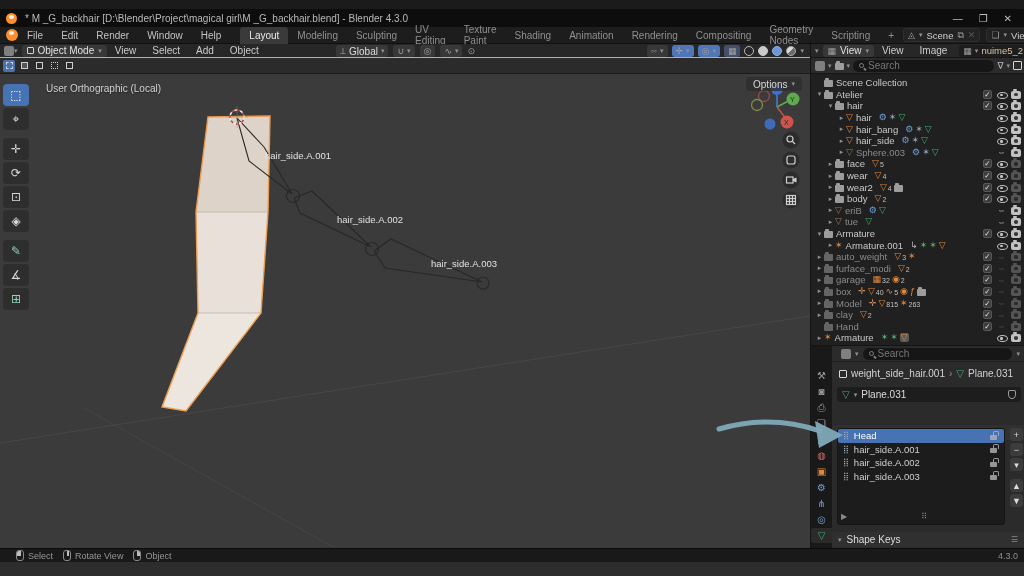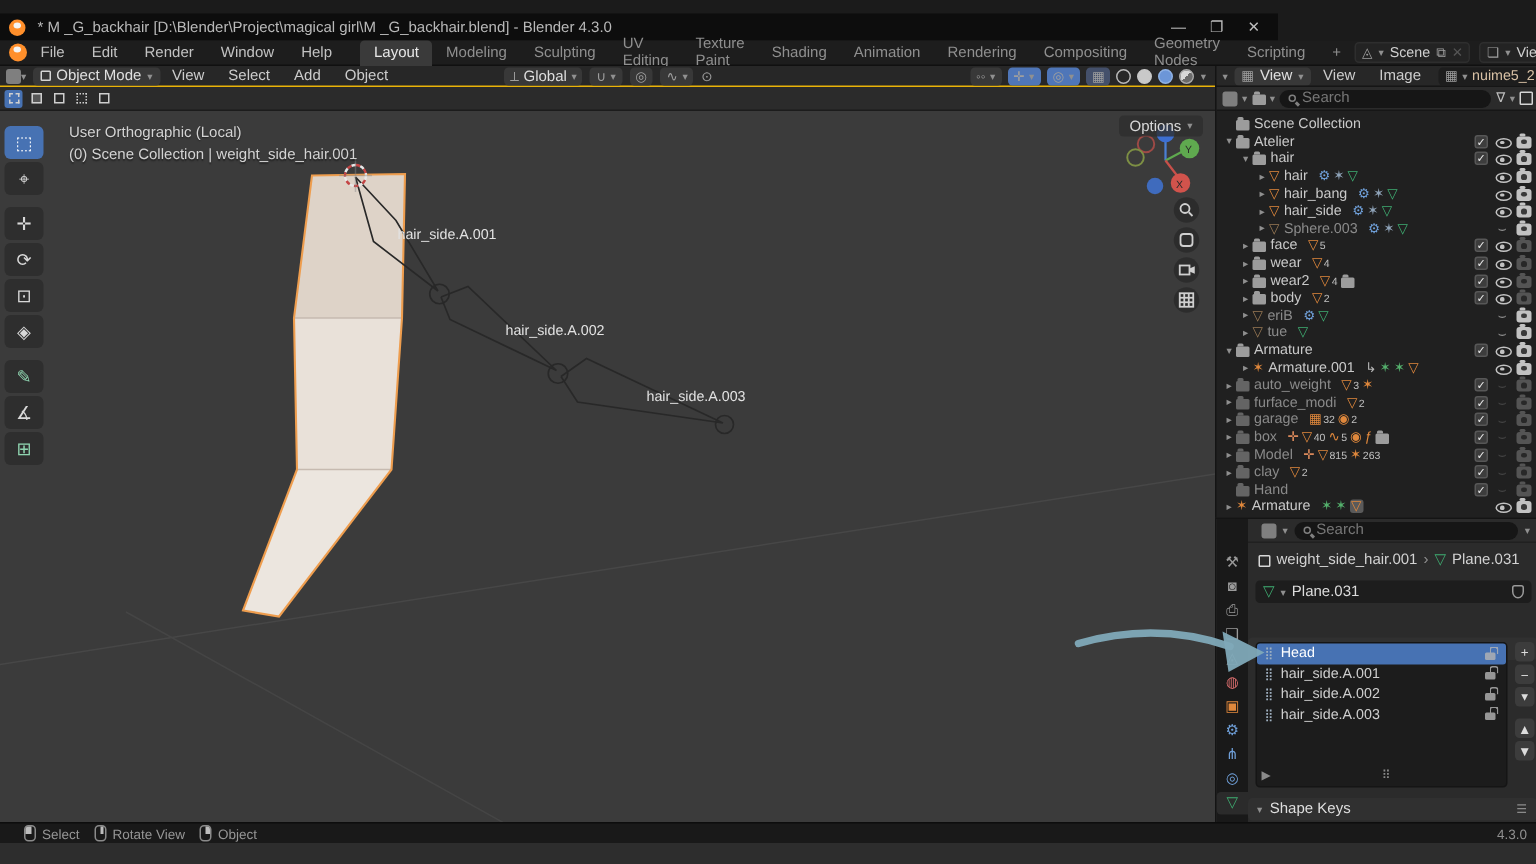--- a/index.html
+++ b/index.html
@@ -2,21 +2,21 @@
 <html><head>
 <meta charset="utf-8">
 <style>
   * { margin:0; padding:0; box-sizing:border-box; }
   html,body { width:1024px; height:576px; overflow:hidden; background:#1b1b1b;
     font-family:"Liberation Sans","DejaVu Sans",sans-serif; -webkit-font-smoothing:antialiased; }
   .abs { position:absolute; }
   #stage { position:relative; width:1024px; height:576px; background:#1b1b1b; font-size:10px; color:#c6c6c6; }
 
   
-  #titlebar { left:0; top:9px; width:852px; height:18px; background:#0d0d0d; display:flex; align-items:center; padding:0 6px; }
+  #titlebar { left:0; top:9px; width:1024px; height:18px; background:#0d0d0d; display:flex; align-items:center; padding:0 6px; }
   .blogo { width:11px; height:11px; border-radius:50%; background:#ff8f2b; position:relative; flex:0 0 auto; }
   .blogo::after { content:""; position:absolute; top:2px; left:3px; width:5px; height:4px; border-radius:50%; background:#f4f4f4; }
   #title-text { margin-left:8px; color:#b9b9b9; font-size:10px; white-space:nowrap; }
   #winbtns { margin-left:auto; display:flex; gap:16px; align-items:center; padding-right:6px; color:#bdbdbd; font-size:10px; }
   #winbtns span { cursor:default; }
 
   
   #topbar { left:0; top:27px; width:1024px; height:17px; background:#1d1d1d; display:flex; align-items:center; border-bottom:1px solid #101010; }
   #topbar .blogo { margin-left:6px; width:12px; height:12px; }
   .menuitem { padding:0 9px; color:#c2c2c2; font-size:10px; }
@@ -388,21 +388,20 @@
         </div>
         <div class="tool-btn">
           <span>∡</span>
         </div>
         <div class="tool-btn">
           <span class="tb-green">⊞</span>
         </div>
       </div>
     <div id="vp-overlay-text">
       <div>User Orthographic (Local)</div>
-      <div>(0) Scene Collection | weight_side_hair.001</div>
     </div>
   </div>
 
   <div id="outliner" class="abs">
     <div id="outliner-header">
       <span class="ed-ico" style="margin-left:1px;"></span>
         <span class="caret">▾</span>
       <span class="ic-col"></span>
         <span class="caret">▾</span>
       <span class="search-field">

